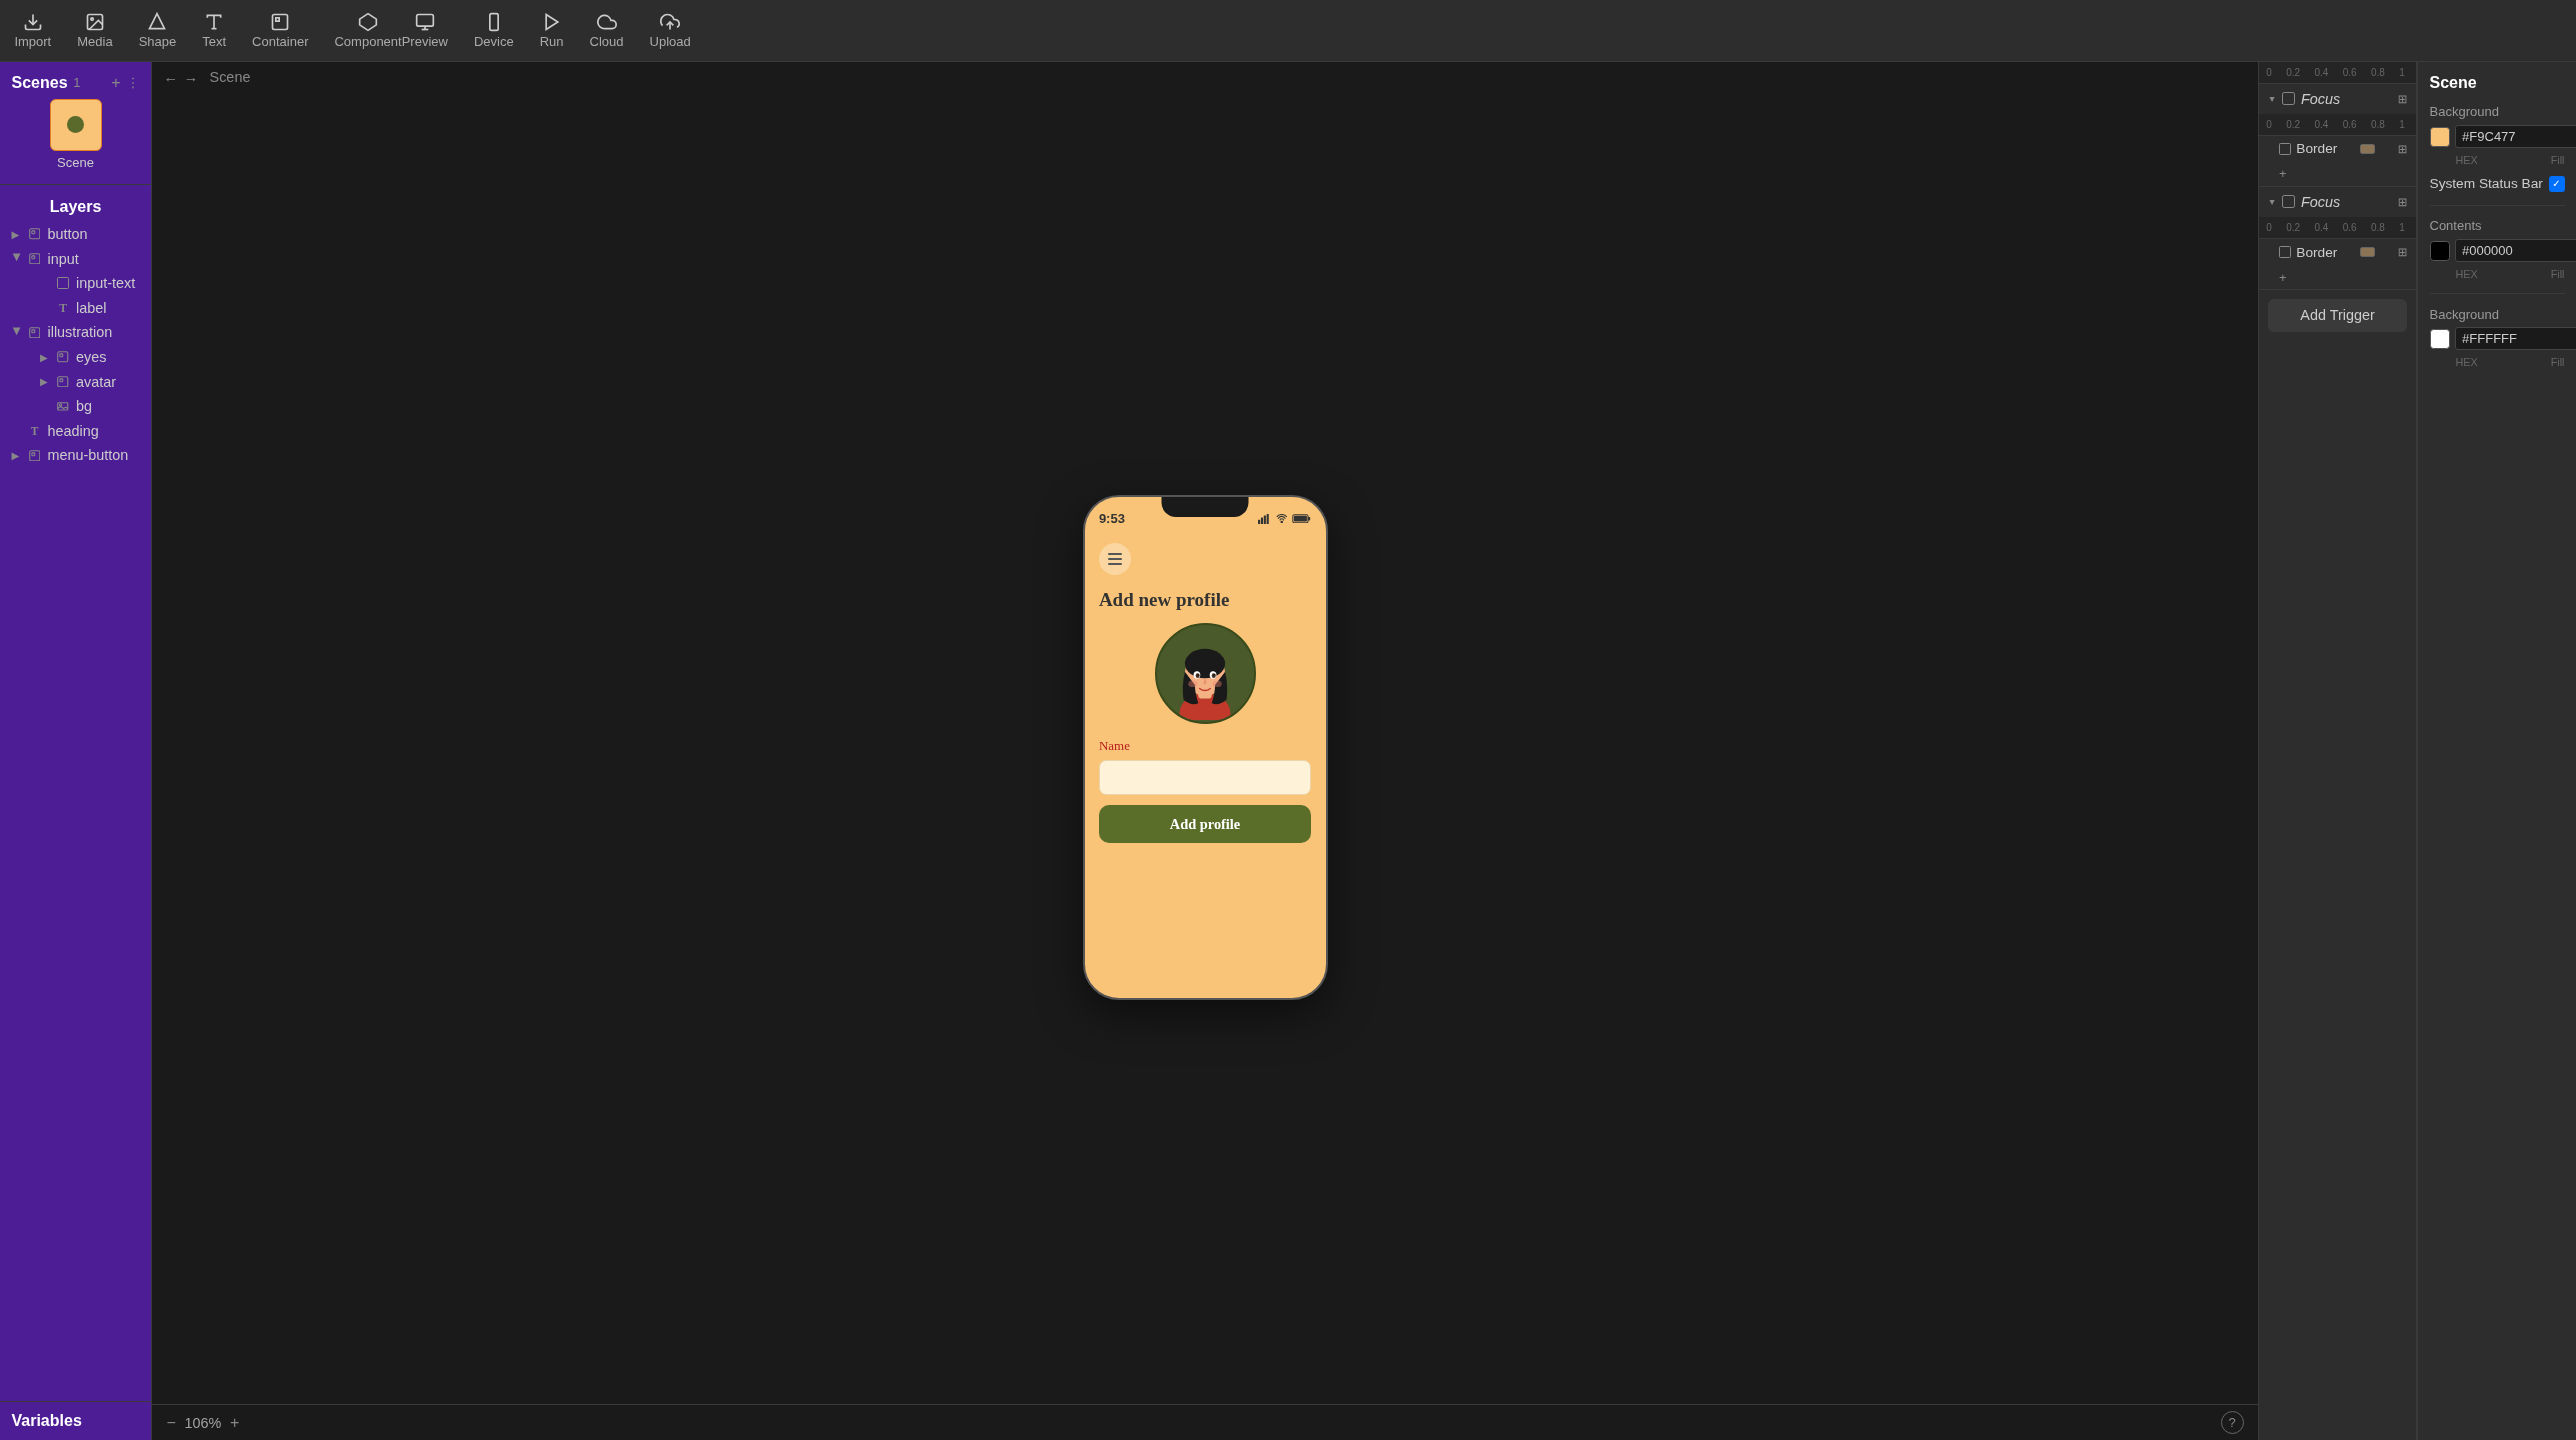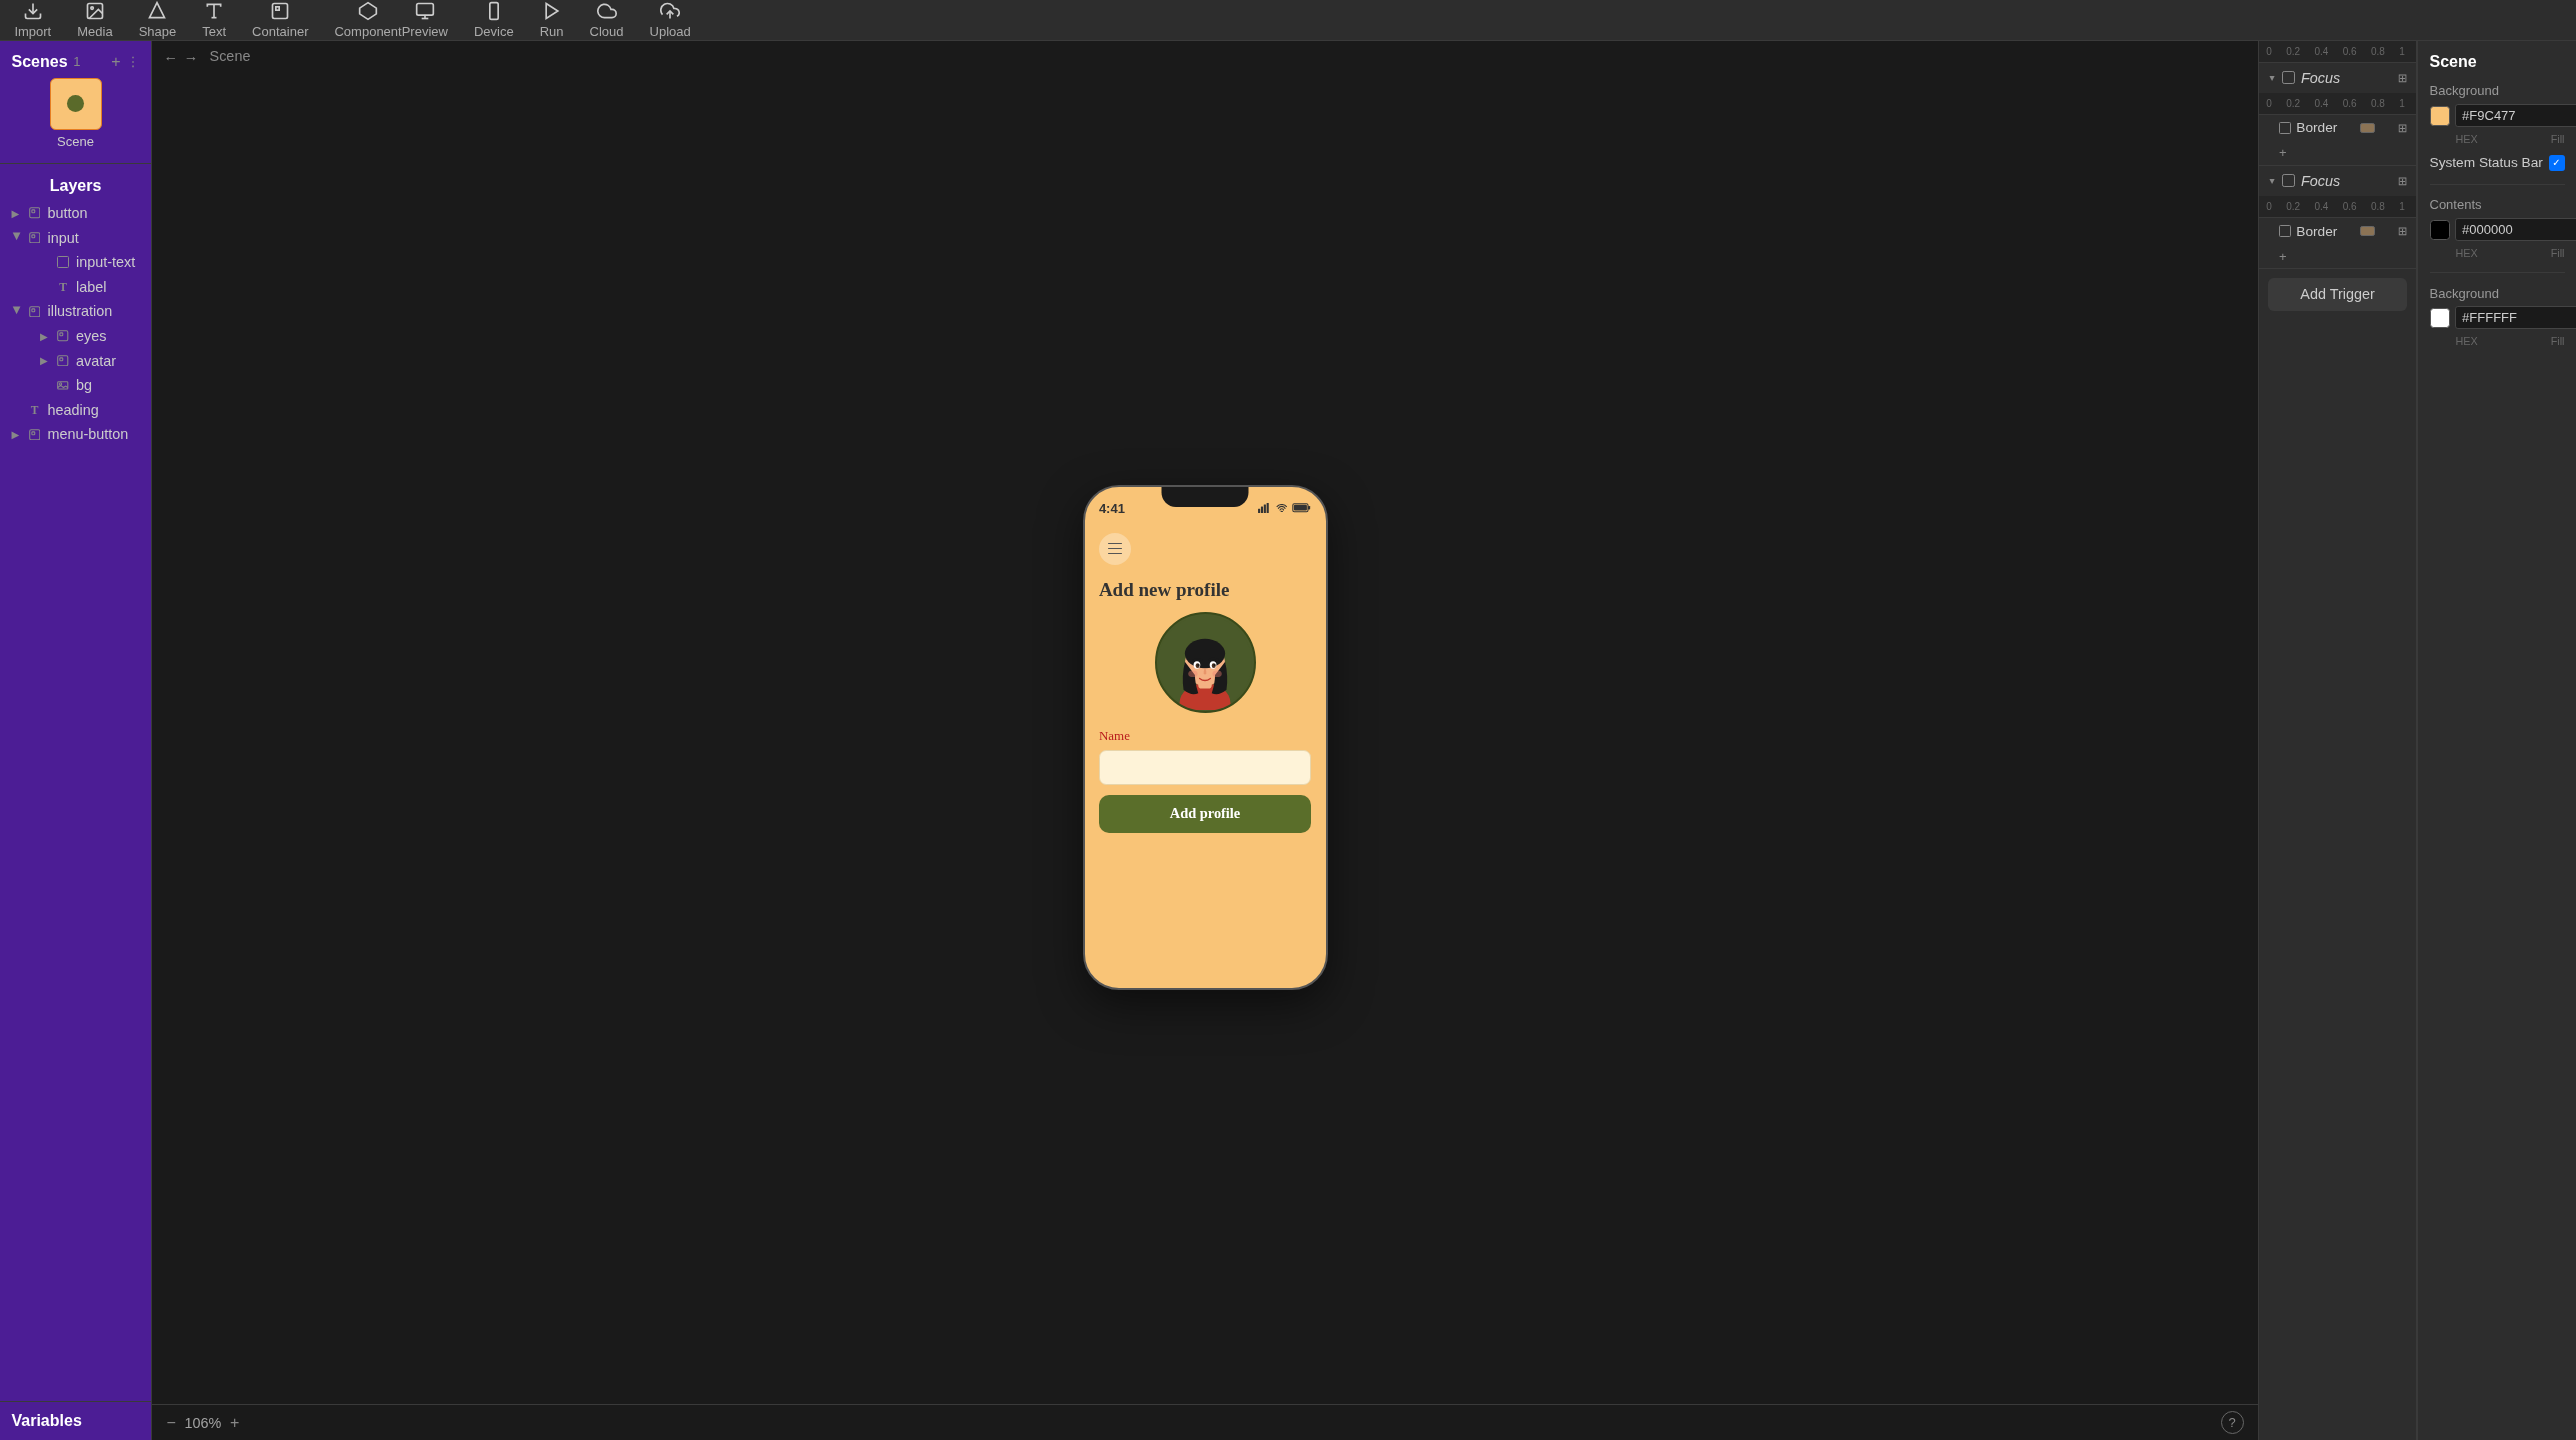--- a/index.html
+++ b/index.html
@@ -10,21 +10,21 @@
       width: 2576px;
       height: 1440px;
       display: flex;
       flex-direction: column;
       overflow: hidden;
     }
 
     
     .toolbar {
       background: #2d2d2d;
-      height: 41px;
+      height: 62px;
       display: flex;
       align-items: center;
       padding: 0 14.4px;
       border-bottom: 0.7px solid #3a3a3a;
       flex-shrink: 0;
     }
     .toolbar-left {
       display: flex;
       align-items: center;
       gap: 26px;
@@ -809,21 +809,21 @@
         <span class="nav-arrow">→</span>
       </div>
       <span class="canvas-label">Scene</span>
     </div>
 
     <div class="canvas-body">
 
       <div class="phone-mockup">
         <div class="phone-notch"></div>
         <div class="phone-notch-area">
-          <span class="phone-time">4:41</span>
+          <span class="phone-time">9:53</span>
           <div class="phone-status-icons">
 
             <svg width="14.4" height="10" viewBox="0 0 20 14" fill="#333">
               <rect x="0" y="8" width="3" height="6" rx="0.5"></rect>
               <rect x="4" y="5" width="3" height="9" rx="0.5"></rect>
               <rect x="8" y="2" width="3" height="12" rx="0.5"></rect>
               <rect x="12" y="0" width="3" height="14" rx="0.5"></rect>
             </svg>
 
             <svg width="11.5" height="8.7" viewBox="0 0 16 12" fill="none" stroke="#333" stroke-width="1.5">

